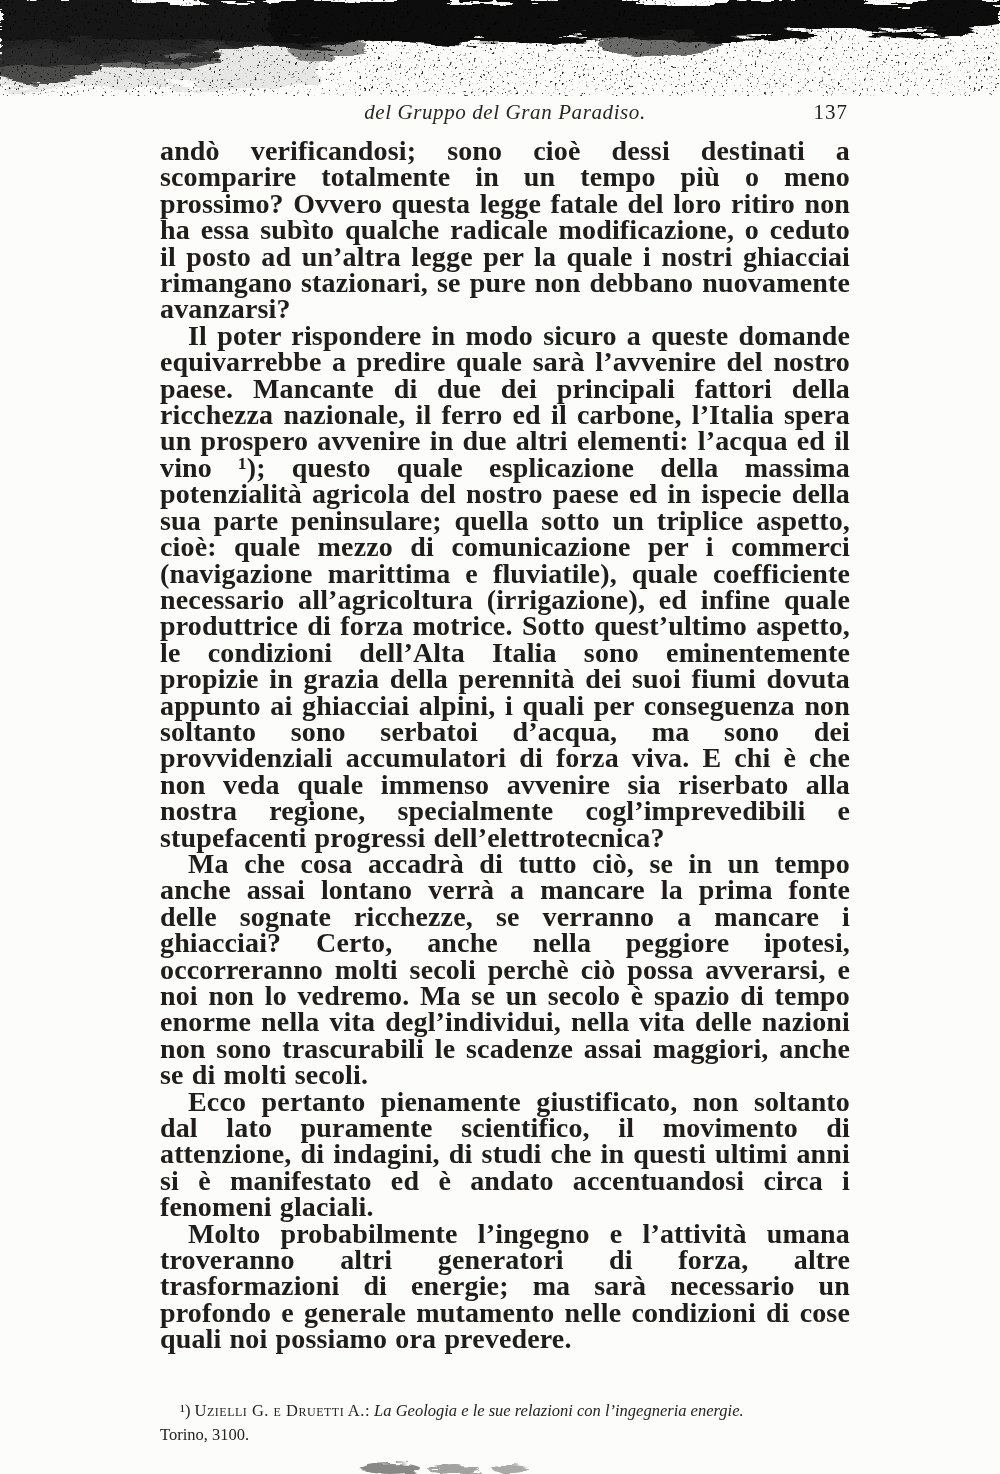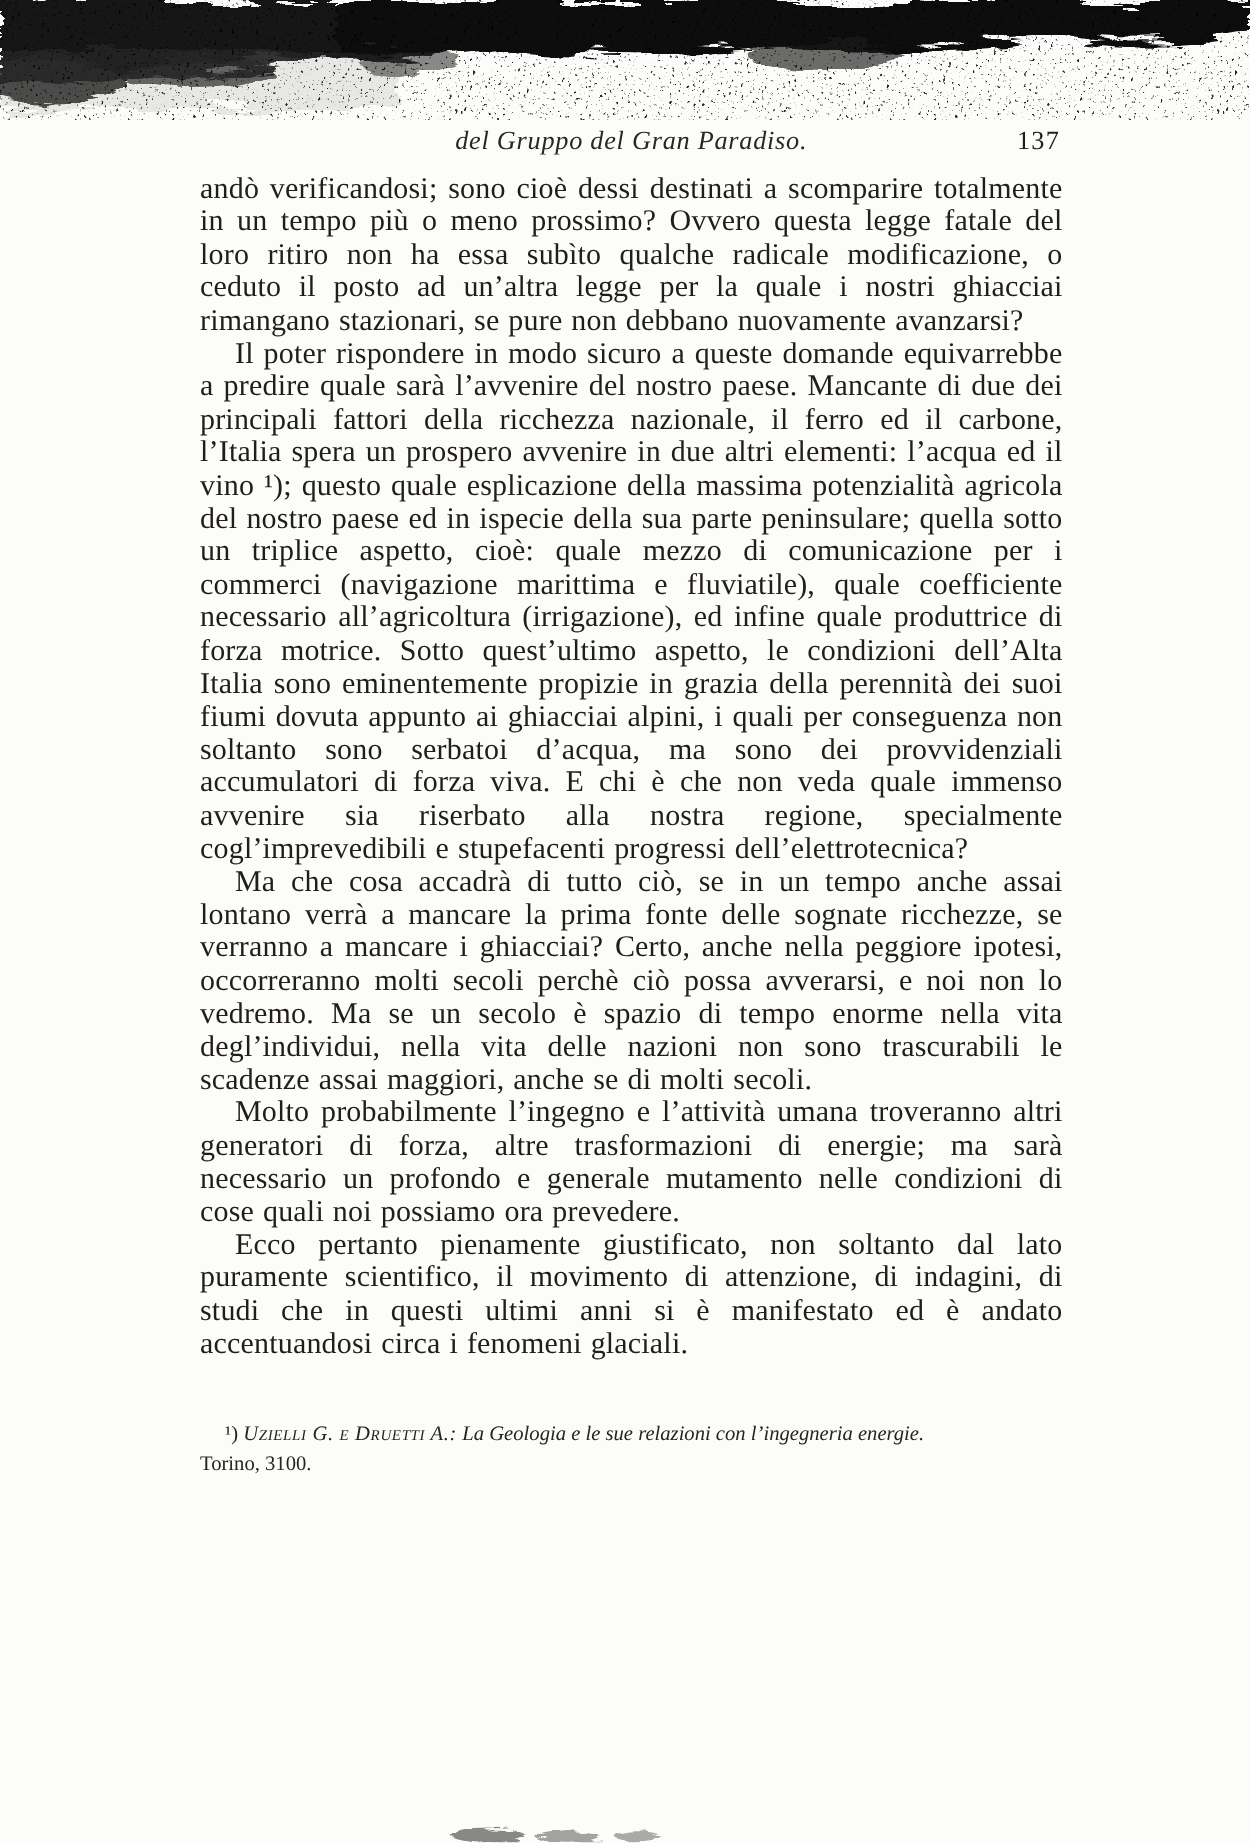--- a/index.html
+++ b/index.html
@@ -44,36 +44,37 @@
     font-style: italic;
     letter-spacing: 0.6px;
     color: #2a2722;
   }
   .running-head .page-number {
     position: absolute;
     right: 2px; top: 0;
     letter-spacing: 1px;
   }
   .body-text {
-    font-size: 24px;
+    font-size: 28px;
     line-height: 26.4px;
     text-align: justify;
     letter-spacing: 0.15px;
     word-spacing: 1px;
+    font-weight: bold;
   }
   .body-par { margin: 0; }
   .body-par.indent { text-indent: 28px; }
   .footnote {
     margin-top: 46px;
     font-size: 16.5px;
     line-height: 24px;
     color: #262320;
   }
   .fn-line { text-indent: 20px; }
-  .fn-authors { font-variant: small-caps; letter-spacing: 0.5px; font-style: italic; }
+  .fn-authors { font-variant: small-caps; letter-spacing: 0.5px; }
   .fn-title { font-style: italic; }
 </style>
 </head>
 <body>
 
 <div class="scan-band">
   <svg width="1000" height="100" viewBox="0 0 1000 100" xmlns="http://www.w3.org/2000/svg">
     <defs>
       <filter id="rough" x="-10%" y="-60%" width="120%" height="260%">
         <feTurbulence type="fractalNoise" baseFrequency="0.015 0.09" numOctaves="4" seed="11" result="t"></feTurbulence>
@@ -101,22 +102,22 @@
 
   <div class="running-head">
     <div class="head-title">del Gruppo del Gran Paradiso.</div>
     <div class="page-number">137</div>
   </div>
 
   <div class="body-text">
     <p class="body-par">andò verificandosi; sono cioè dessi destinati a scomparire totalmente in un tempo più o meno prossimo? Ovvero questa legge fatale del loro ritiro non ha essa subìto qualche radicale modificazione, o ceduto il posto ad un’altra legge per la quale i nostri ghiacciai rimangano stazionari, se pure non debbano nuovamente avanzarsi?</p>
     <p class="body-par indent">Il poter rispondere in modo sicuro a queste domande equivarrebbe a predire quale sarà l’avvenire del nostro paese. Mancante di due dei principali fattori della ricchezza nazionale, il ferro ed il carbone, l’Italia spera un prospero avvenire in due altri elementi: l’acqua ed il vino ¹); questo quale esplicazione della massima potenzialità agricola del nostro paese ed in ispecie della sua parte peninsulare; quella sotto un triplice aspetto, cioè: quale mezzo di comunicazione per i commerci (navigazione marittima e fluviatile), quale coefficiente necessario all’agricoltura (irrigazione), ed infine quale produttrice di forza motrice. Sotto quest’ultimo aspetto, le condizioni dell’Alta Italia sono eminentemente propizie in grazia della perennità dei suoi fiumi dovuta appunto ai ghiacciai alpini, i quali per conseguenza non soltanto sono serbatoi d’acqua, ma sono dei provvidenziali accumulatori di forza viva. E chi è che non veda quale immenso avvenire sia riserbato alla nostra regione, specialmente cogl’imprevedibili e stupefacenti progressi dell’elettrotecnica?</p>
     <p class="body-par indent">Ma che cosa accadrà di tutto ciò, se in un tempo anche assai lontano verrà a mancare la prima fonte delle sognate ricchezze, se verranno a mancare i ghiacciai? Certo, anche nella peggiore ipotesi, occorreranno molti secoli perchè ciò possa avverarsi, e noi non lo vedremo. Ma se un secolo è spazio di tempo enorme nella vita degl’individui, nella vita delle nazioni non sono trascurabili le scadenze assai maggiori, anche se di molti secoli.</p>
+    <p class="body-par indent">Ecco pertanto pienamente giustificato, non soltanto dal lato puramente scientifico, il movimento di attenzione, di indagini, di studi che in questi ultimi anni si è manifestato ed è andato accentuandosi circa i fenomeni glaciali.</p>
     <p class="body-par indent">Molto probabilmente l’ingegno e l’attività umana troveranno altri generatori di forza, altre trasformazioni di energie; ma sarà necessario un profondo e generale mutamento nelle condizioni di cose quali noi possiamo ora prevedere.</p>
-    <p class="body-par indent">Ecco pertanto pienamente giustificato, non soltanto dal lato puramente scientifico, il movimento di attenzione, di indagini, di studi che in questi ultimi anni si è manifestato ed è andato accentuandosi circa i fenomeni glaciali.</p>
   </div>
 
   <div class="footnote">
     <p class="fn-line">
       <span>¹)</span>
       <span class="fn-authors">Uzielli G. e Druetti A.:</span>
       <span class="fn-title">La Geologia e le sue relazioni con l’ingegneria energie.</span>
     </p>
     <p class="fn-line2">Torino, 3100.</p>
   </div>

